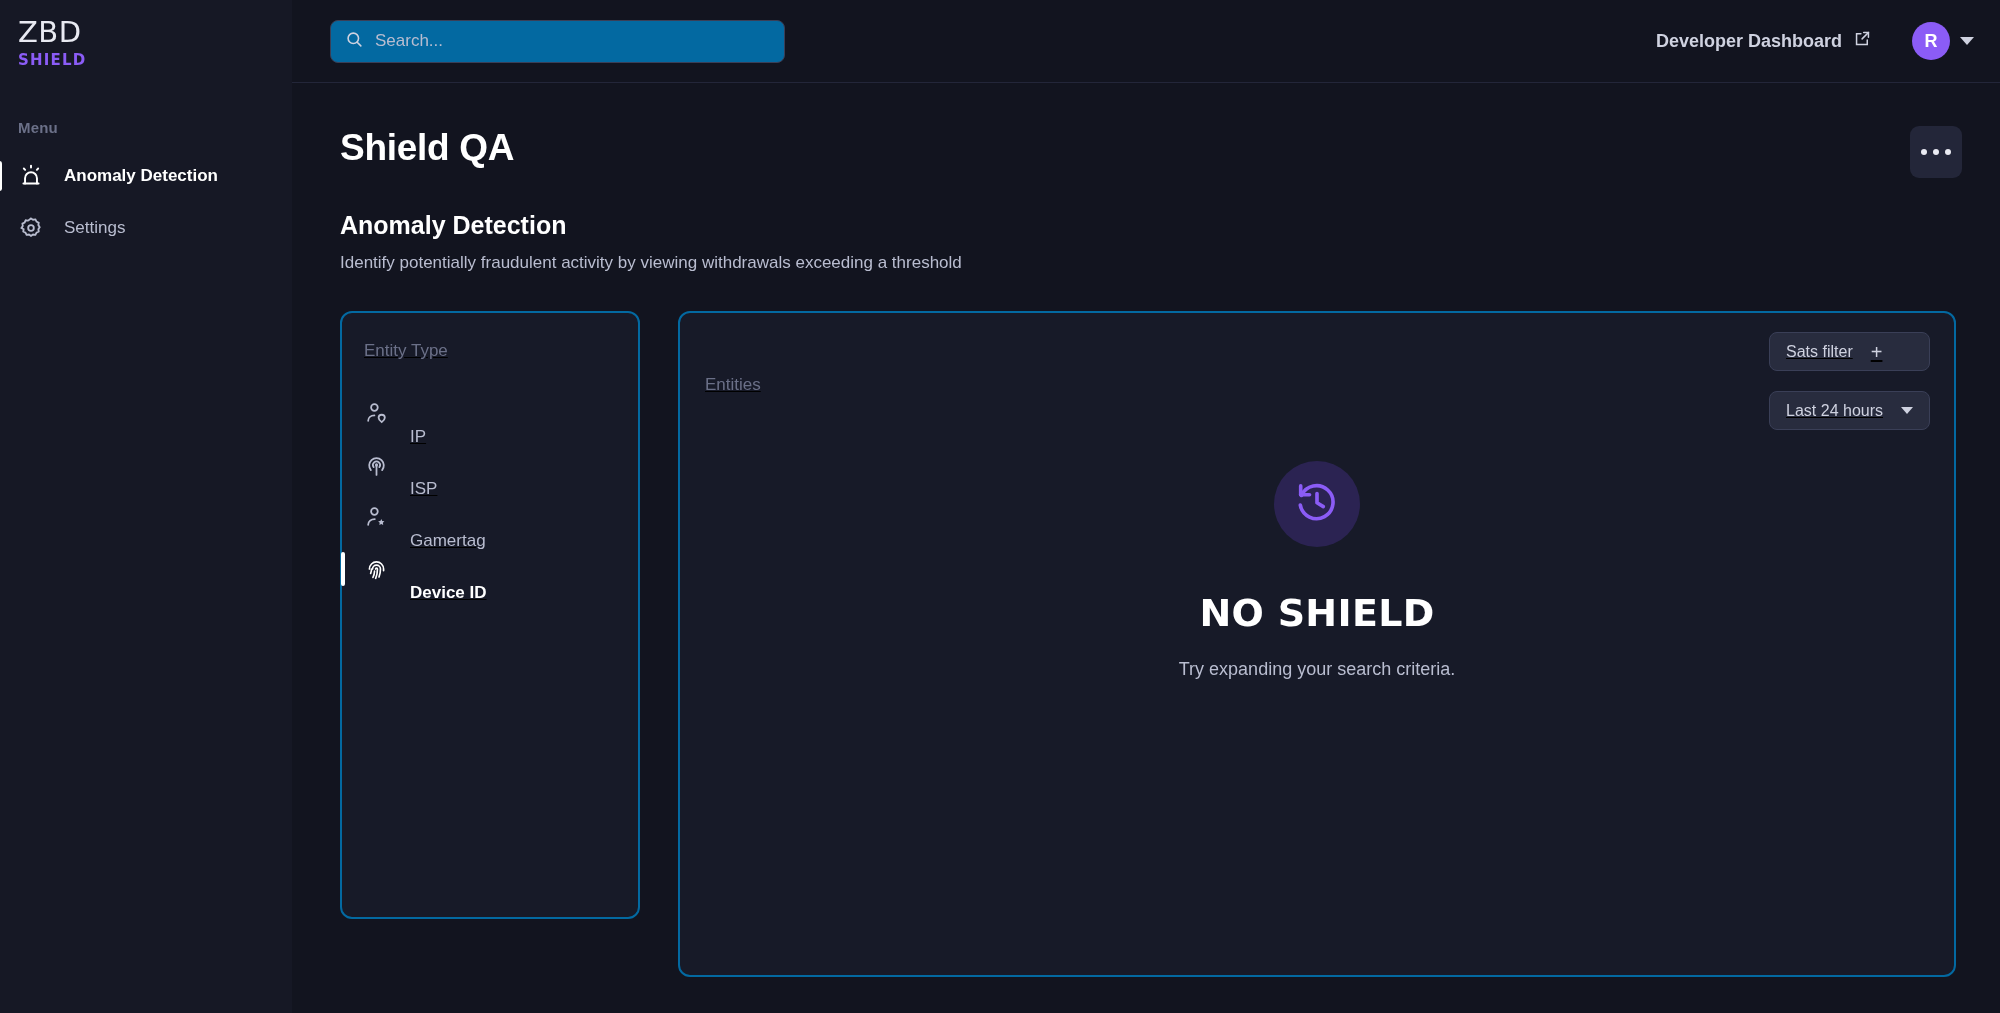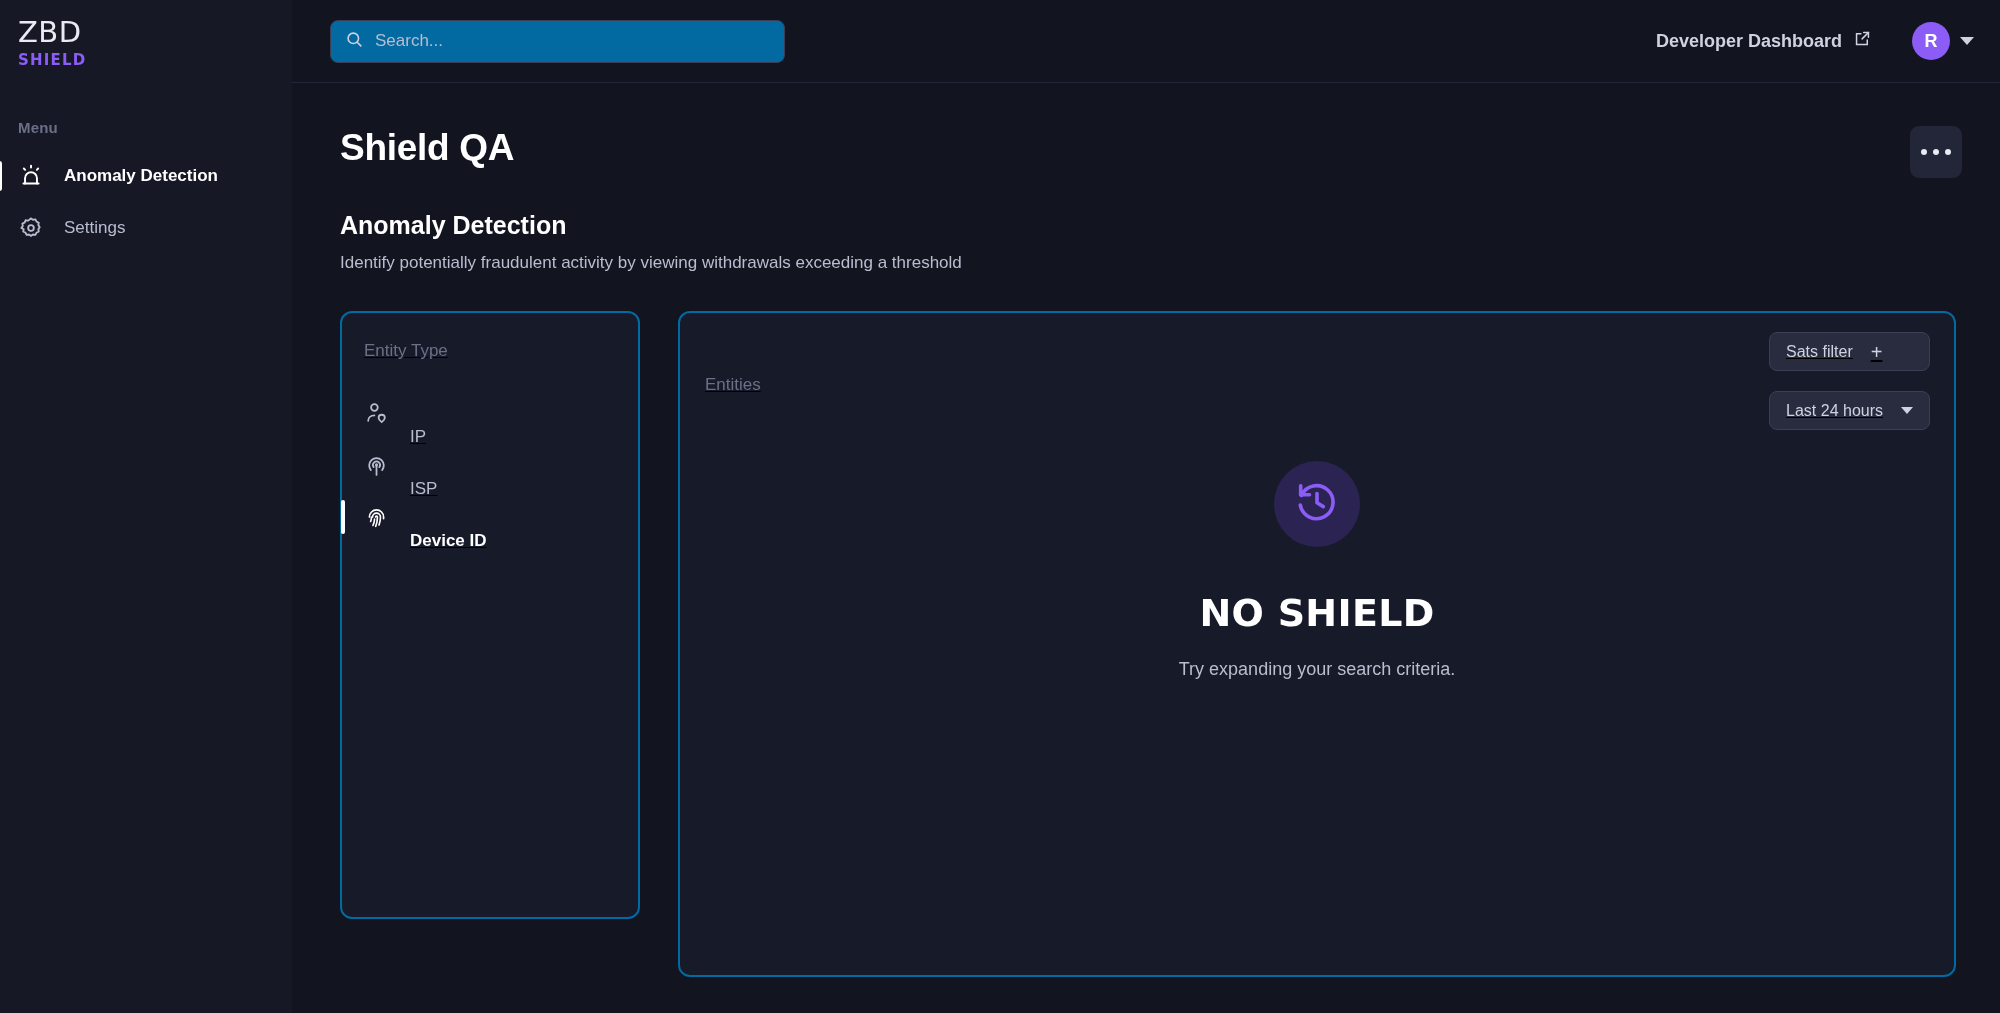--- a/index.html
+++ b/index.html
@@ -259,20 +259,30 @@
                 <svg width="25" height="25" viewBox="0 0 24 24" fill="none" stroke="#b9bdd0" stroke-width="1.7" stroke-linecap="round">
                   <path d="M6.6 16.4a7 7 0 1 1 10.8 0"></path>
                   <path d="M9.3 13.6a3.4 3.4 0 1 1 5.4 0"></path>
                   <circle cx="12" cy="11.4" r="1.5" fill="#b9bdd0" stroke="none"></circle>
                   <path d="M12 12.6V21"></path>
                 </svg>
               </span>
               <span class="lbl">ISP</span>
             </div>
 
+            <div class="etype">
+              <span class="ic">
+                <svg width="25" height="25" viewBox="0 0 24 24" fill="none" stroke="#b9bdd0" stroke-width="1.7" stroke-linecap="round">
+                  <circle cx="10" cy="6.3" r="3.2"></circle>
+                  <path d="M4 19c0-3.2 2.8-5.5 6.4-5.5"></path>
+                  <path d="M16.6 13.4l.9 1.9 2.1.3-1.5 1.5.35 2.1-1.85-1-1.85 1 .35-2.1-1.5-1.5 2.1-.3z" fill="#b9bdd0" stroke="none"></path>
+                </svg>
+              </span>
+              <span class="lbl">Gamertag</span>
+            </div>
 
             <div class="etype active">
               <span class="ic">
                 <svg width="25" height="25" viewBox="0 0 24 24" fill="none" stroke="#ffffff" stroke-width="1.6" stroke-linecap="round">
                   <path d="M5.2 11.5a6.8 6.8 0 0 1 13.6 0v1.6"></path>
                   <path d="M8.2 11.6a3.8 3.8 0 0 1 7.6 0c0 3-.5 5.5-1.4 7.6"></path>
                   <path d="M11.1 11.6c0-.5.4-.9.9-.9s.9.4.9.9c0 3.6-.6 6.6-1.7 8.9"></path>
                   <path d="M6.4 15.8c.5-1.2.8-2.6.8-4.2"></path>
                   <path d="M8.6 19.6c.9-1.7 1.4-3.8 1.5-6"></path>
                 </svg>

